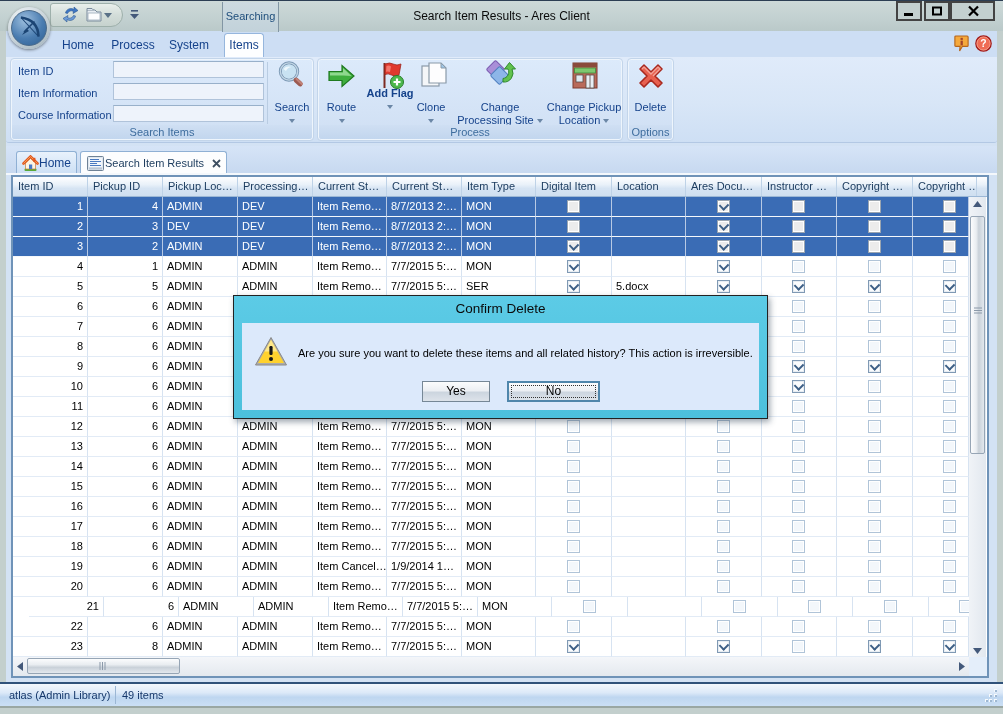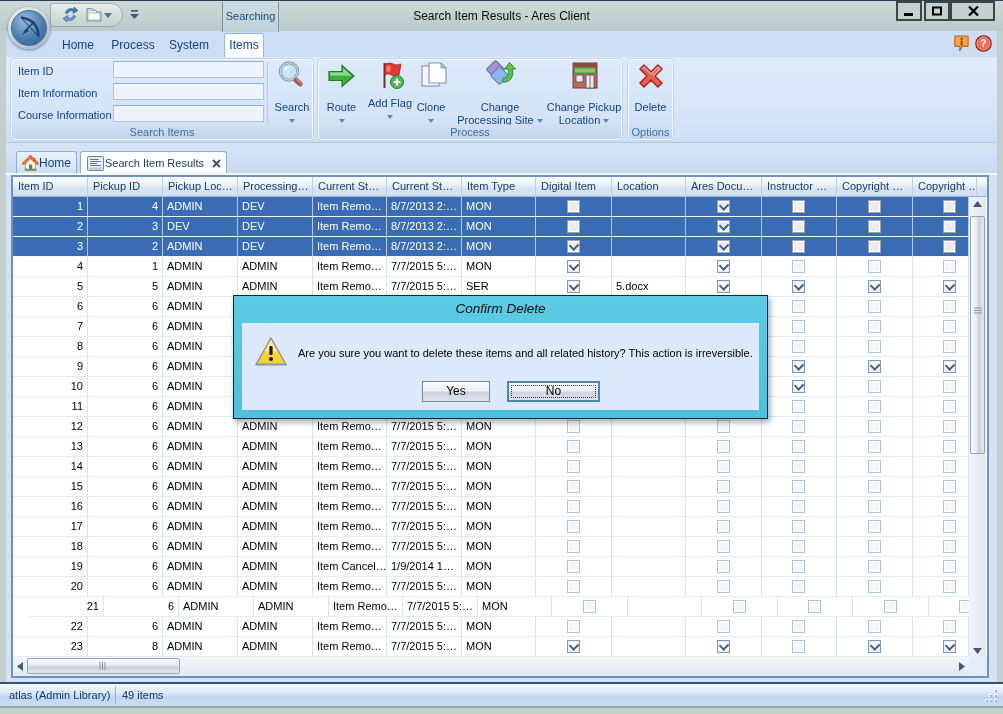--- a/index.html
+++ b/index.html
@@ -90,21 +90,21 @@
 
 #statusbar { position:absolute; left:0; top:684px; width:1003px; height:22px;
   background:linear-gradient(#f3f8fd,#dcE9f8 40%,#bed6f0 60%,#cbdff5); color:#16386b; }
 #statustop { position:absolute; left:0; top:682px; width:1003px; height:2px; background:#30527a; }
 
 
 #dlg { position:absolute; left:233px; top:295px; width:535px; height:124px;
   background:linear-gradient(#5ccbe6,#4cc0dc); border:1px solid #222;
   box-shadow:2px 3px 6px rgba(40,60,80,.45); }
 #dlgtitle { position:absolute; left:0; top:0; width:100%; height:42px; text-align:center;
-  color:#0a0a0a; font-size:13.5px; line-height:26px;font-style:italic; }
+  color:#0a0a0a; font-size:13.5px; line-height:26px; }
 #dlgbody { position:absolute; left:8px; top:27px; width:517px; height:87px; background:#dcE9fb; background-color:#dce9fb; }
 .dlgbtn { position:absolute; top:85px; height:21px;
   background:linear-gradient(#fbfcfd,#eceff3 45%,#ccd5df 55%,#dde3ea);
   border:1px solid #768796; text-align:center; font-size:12px; line-height:18px; }
 </style>
 </head>
 <body>
 
 <div id="titlebar"></div>
 <div id="title">Search Item Results - Ares Client</div>
@@ -176,21 +176,21 @@
  <circle cx="12" cy="10.5" r="7" fill="#c8e2f2"></circle>
  <path d="M6.5 8 Q9.5 4.5 14.5 6 Q10.5 6.5 9 10 Z" fill="#eef8fd"></path>
  <rect x="19" y="15.6" width="10.5" height="5" rx="2.4" transform="rotate(43 19 15.6)" fill="#9c5a50"></rect>
  <rect x="19.5" y="16.4" width="9.4" height="2.2" rx="1.1" transform="rotate(43 19.5 16.4)" fill="#c08177"></rect>
 </svg>
   <div class="glabel">Search Items</div>
 </div>
 
 <div class="group" style="left:317px;width:306px;">
   <div class="bigbtn" style="left:1px;top:42px;width:45px;">Route<br><span class="dd" style="margin-top:3px;"></span></div>
-  <div class="bigbtn" style="left:46px;top:38px;width:52px;">Add Flag<br><span class="dd" style="margin-top:3px;"></span></div>
+  <div class="bigbtn" style="left:46px;top:28px;width:52px;font-weight:bold;">Add Flag<br><span class="dd" style="margin-top:3px;"></span></div>
   <div class="bigbtn" style="left:90px;top:42px;width:46px;">Clone<br><span class="dd" style="margin-top:3px;"></span></div>
   <div class="bigbtn" style="left:130px;top:42px;width:104px;">Change<br>Processing Site <span class="dd"></span></div>
   <div class="bigbtn" style="left:206px;top:42px;width:120px;">Change Pickup<br>Location <span class="dd"></span></div>
 
 <svg class="icn" style="left:9px;top:3px;" width="30" height="28" viewBox="0 0 30 28">
  <path d="M2 9.5 L15 9.5 L15 3.5 L27 14 L15 24.5 L15 18.5 L2 18.5 Z" fill="#3fae3f" stroke="#1f7a1f" stroke-width="1.2"></path>
  <path d="M3 10.5 L16 10.5 L16 6 L24.5 14 L16 13.5 L3 13.5 Z" fill="#8fd88f"></path>
 </svg>
 
 <svg class="icn" style="left:58px;top:2px;" width="30" height="29" viewBox="0 0 30 29">

